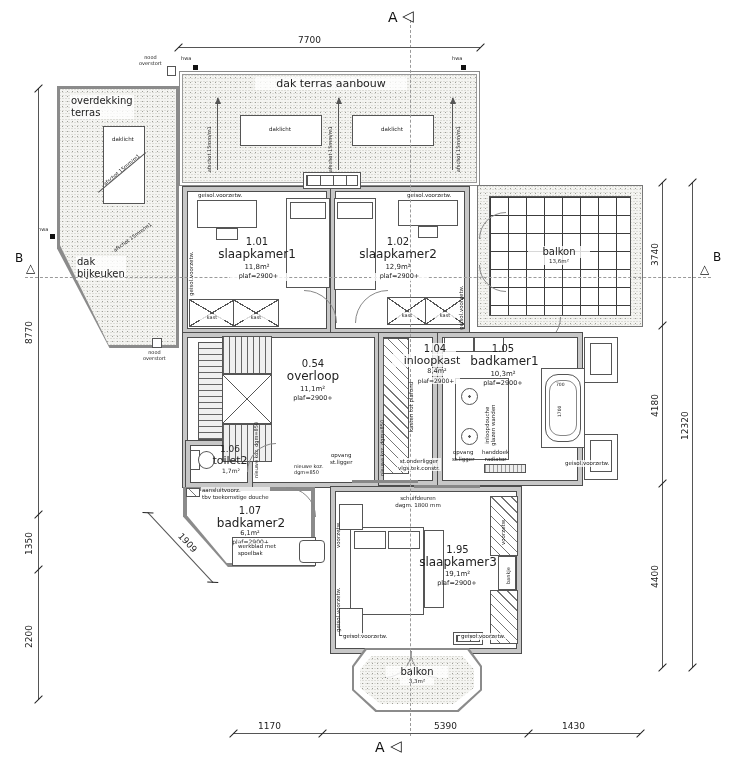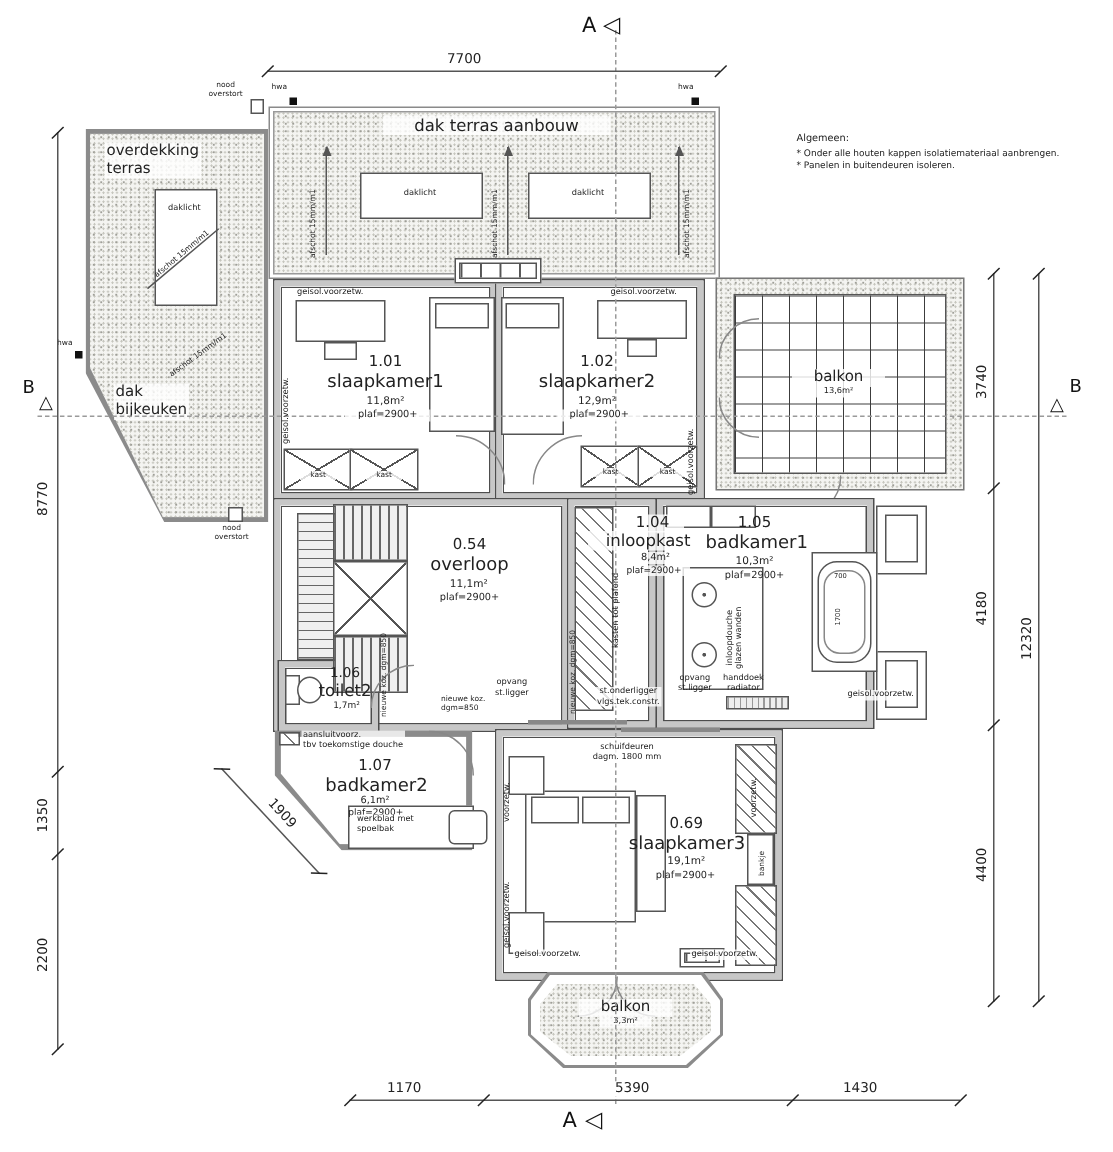--- a/index.html
+++ b/index.html
@@ -236,21 +236,21 @@
 
   <div class="lbl f55 halo" style="left:201px;top:487px">aansluitvoorz.
 tbv toekomstige douche</div>
   <div class="lbl f10 c" style="left:230px;top:505px;width:40px">1.07</div>
   <div class="lbl f12 c" style="left:201px;top:516px;width:100px">badkamer2</div>
   <div class="lbl f65 c" style="left:235px;top:530px;width:30px">6,1m²</div>
   <div class="lbl" style="left:228px;top:538px;width:45px;font-size:6px;text-align:center">plaf=2900+</div>
   <div class="lbl f55 halo" style="left:237px;top:543px">werkblad met
 spoelbak</div>
 
-  <div class="lbl f10 c" style="left:430px;top:544px;width:55px">0.69</div>
+  <div class="lbl f10 c" style="left:430px;top:544px;width:55px">1.95</div>
   <div class="lbl f12 c" style="left:403px;top:555px;width:110px">slaapkamer3</div>
   <div class="lbl f7 c" style="left:435px;top:570px;width:45px">19,1m²</div>
   <div class="lbl f65 c" style="left:432px;top:580px;width:50px">plaf=2900+</div>
   <div class="lbl f55 c halo" style="left:386px;top:495px;width:62px">schuifdeuren
 dagm. 1800 mm</div>
 
   <div class="lbl f55 halo" style="left:197px;top:192px">geisol.voorzetw.</div>
   <div class="vlbl f55" style="left:188px;top:296px">geisol.voorzetw.</div>
   <div class="lbl f55 halo" style="left:406px;top:192px">geisol.voorzetw.</div>
   <div class="vlbl f55" style="left:458px;top:330px">geisol.voorzetw.</div>
@@ -300,38 +300,33 @@
   <div class="tick" style="left:687px;top:182px"></div>
   <div class="tick" style="left:687px;top:667px"></div>
   <div class="vdim" style="left:680px;top:440px">12320</div>
 
   <div class="dimh" style="left:233px;top:733px;width:407px"></div>
   <div class="tick" style="left:228px;top:733px"></div>
   <div class="tick" style="left:317px;top:733px"></div>
   <div class="tick" style="left:523px;top:733px"></div>
   <div class="tick" style="left:635px;top:733px"></div>
   <div class="dimtxt" style="left:256px;top:721px">1170</div>
-  <div class="dimtxt" style="left:408px;top:721px">5390</div>
+  <div class="dimtxt" style="left:432px;top:721px">5390</div>
   <div class="dimtxt" style="left:560px;top:721px">1430</div>
 
   <div class="a" style="left:148px;top:512px;transform:rotate(47deg);transform-origin:0 0">
     <div class="dimh" style="left:0;top:0;width:96px"></div>
     <div class="tick" style="left:-5px;top:0"></div>
     <div class="tick" style="left:90px;top:0"></div>
     <div class="dimtxt" style="left:36px;top:-13px;background:transparent">1909</div>
   </div>
 
   <div class="marker" style="left:388px;top:9px">A</div>
   <div class="marker" style="left:402px;top:7px;font-size:15px">◁</div>
   <div class="marker" style="left:375px;top:739px">A</div>
   <div class="marker" style="left:390px;top:737px;font-size:15px">◁</div>
   <div class="marker" style="left:15px;top:251px;font-size:12px">B</div>
   <div class="marker" style="left:26px;top:261px;font-size:12px">△</div>
   <div class="marker" style="left:700px;top:262px;font-size:12px">△</div>
   <div class="marker" style="left:713px;top:250px;font-size:12px">B</div>
 
-  <div class="a" style="left:531px;top:89px;width:205px">
-    <div class="lbl f65" style="position:static">Algemeen:</div>
-    <div class="lbl" style="position:static;font-size:6px;margin-top:2px">* Onder alle houten kappen isolatiemateriaal aanbrengen.</div>
-    <div class="lbl" style="position:static;font-size:6px;margin-top:1px">* Panelen in buitendeuren isoleren.</div>
-  </div>
 
 </div>
 
 </body></html>

